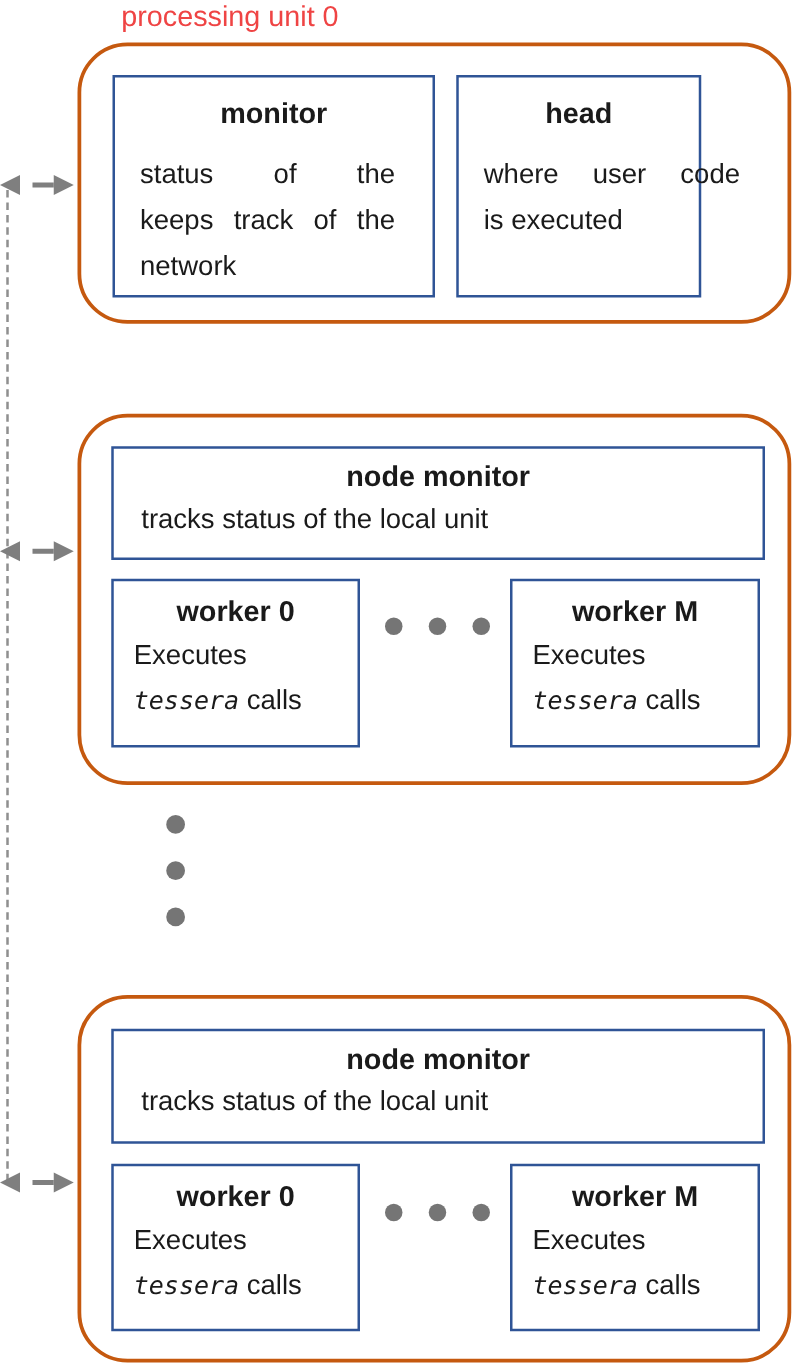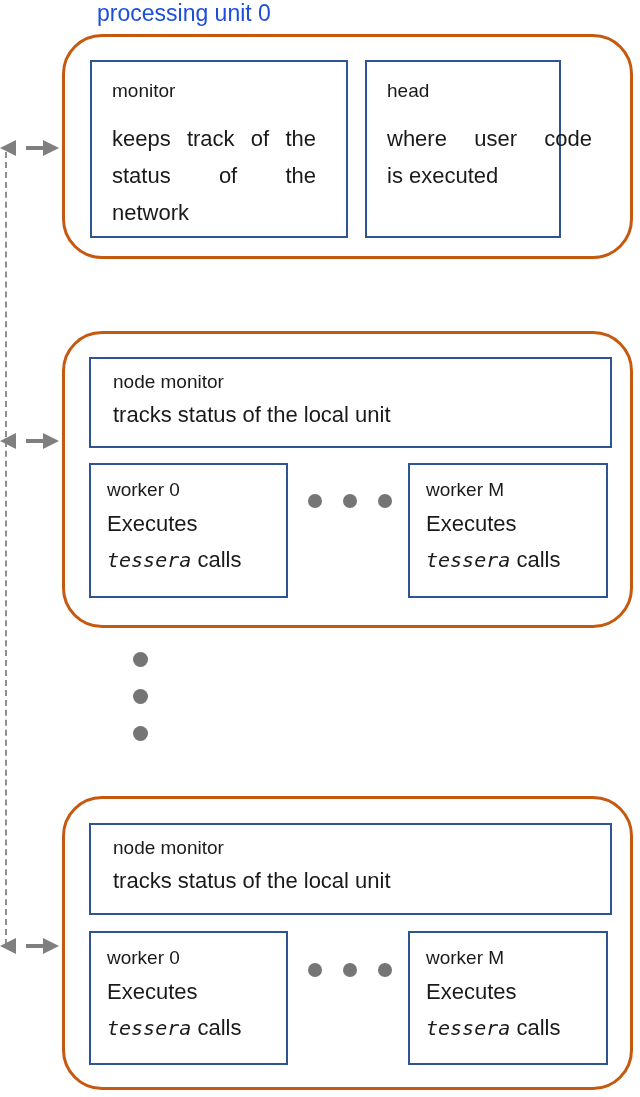--- a/index.html
+++ b/index.html
@@ -9,40 +9,41 @@
     background:#ffffff;
     font-family:"Liberation Sans", sans-serif;
     color:#1a1a1a;
     overflow:hidden;
   }
   .unit-title{
     position:absolute;
     left:97px;
     font-size:23px;
     line-height:26px;
-    color:#1d4ed8;
+    color:#ef4444;
     white-space:nowrap;
   }
   .unit-rect{
     position:absolute;
     border:3px solid #C5590F;
     border-radius:40px;
     background:#ffffff;
     box-sizing:border-box;
   }
   .inner-box{
     position:absolute;
     border:2px solid #2F5496;
     background:#ffffff;
     box-sizing:border-box;
   }
   .box-heading{
-    font-weight:normal;
-    font-size:19px;
+    font-weight:bold;
+    font-size:23px;
     line-height:27px;
+    text-align:center;
   }
   .box-body{
     font-size:22px;
     line-height:37px;
   }
   .jline{
     display:block;
     text-align:justify;
     text-align-last:justify;
   }
@@ -100,22 +101,22 @@
     <polygon points="43,2 59,10 43,18" fill="#7F7F7F"></polygon>
   </svg>
 
   <div class="unit-title" style="top:0px;">processing unit 0</div>
 
   <div class="unit-rect" style="left:62px; top:34px; width:571px; height:225px;"></div>
 
   <div class="inner-box monitor-box" style="left:90px; top:60px; width:258px; height:178px;">
     <div class="box-heading">monitor</div>
     <div class="box-body">
+      <span class="jline">status of the</span>
       <span class="jline">keeps track of the</span>
-      <span class="jline">status of the</span>
       <span class="jline last">network</span>
     </div>
   </div>
 
   <div class="inner-box monitor-box head-box" style="left:365px; top:60px; width:196px; height:178px;">
     <div class="box-heading">head</div>
     <div class="box-body">
       <span class="jline">where user code</span>
       <span class="jline last">is executed</span>
     </div>

